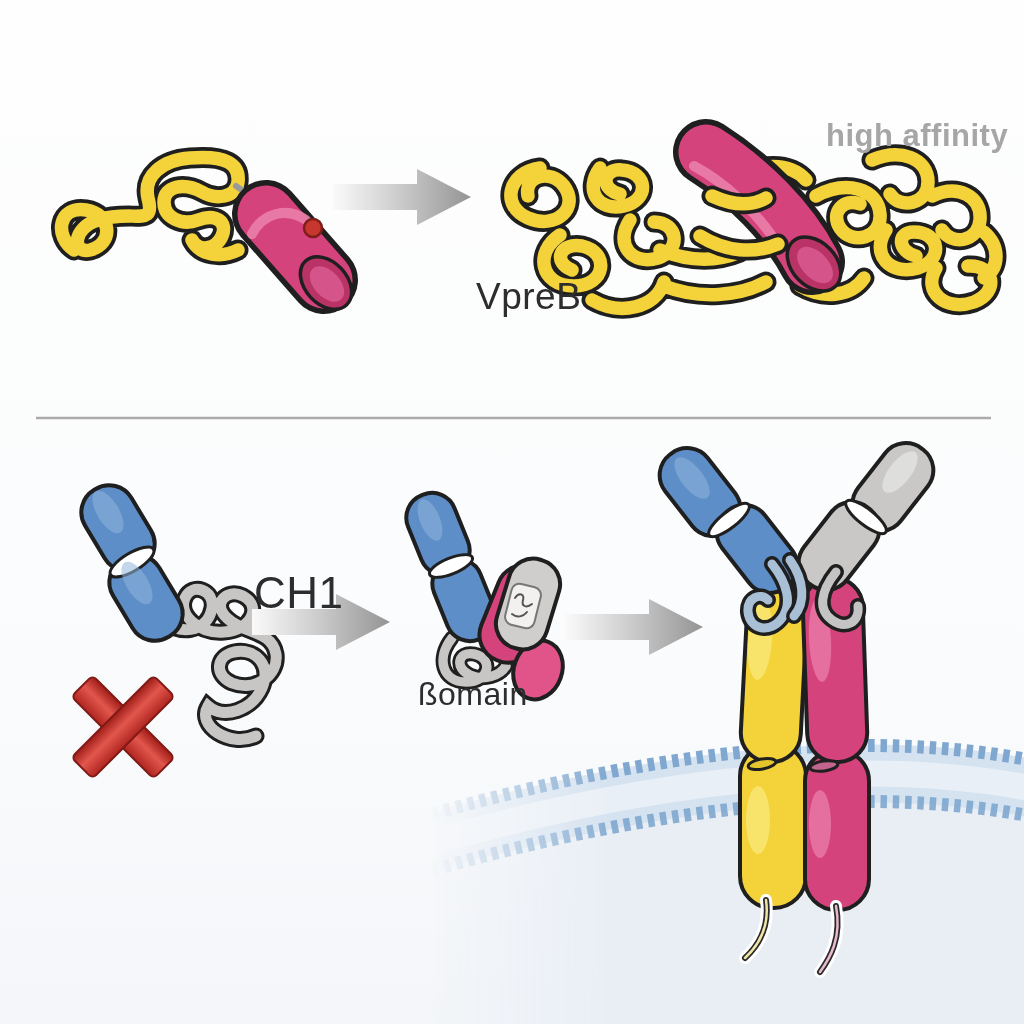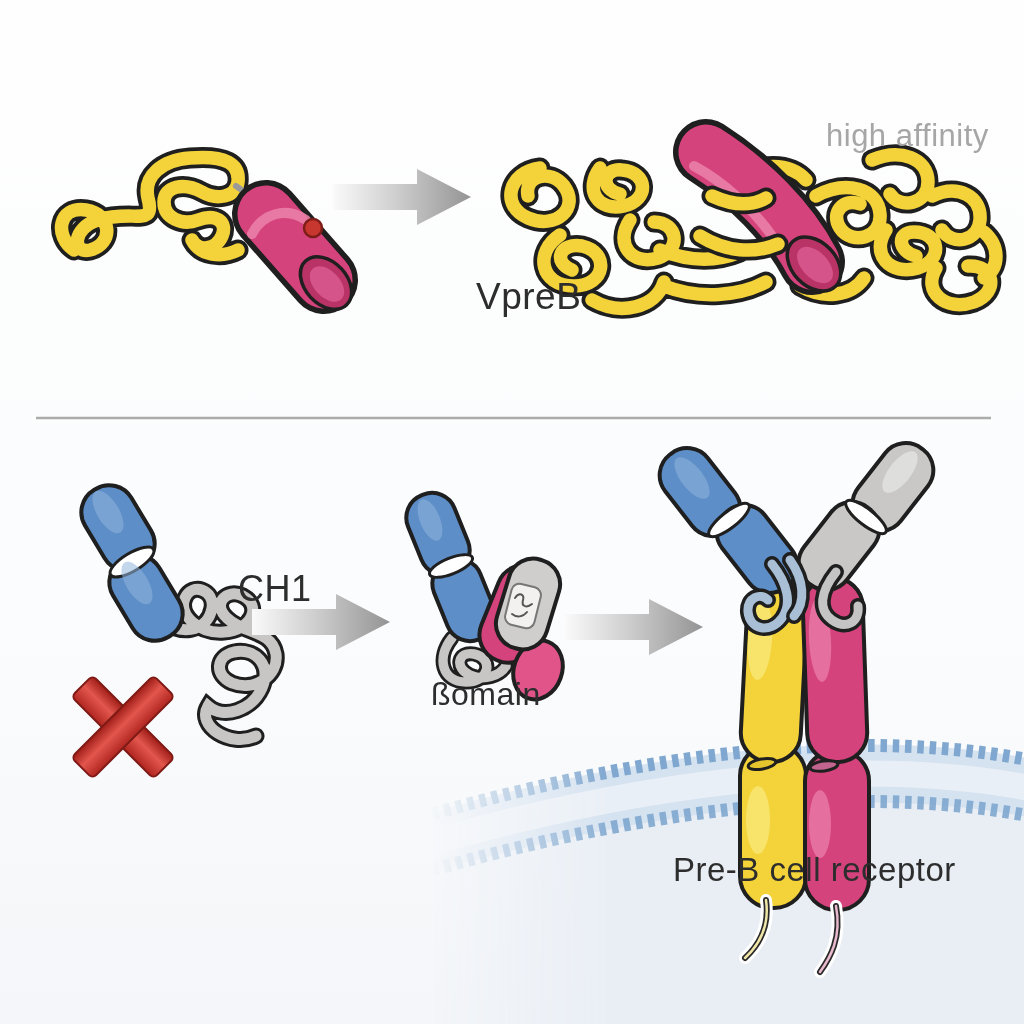--- a/index.html
+++ b/index.html
@@ -14,21 +14,21 @@
   }
   svg{position:absolute;left:0;top:0;}
   .lbl{
     position:absolute;
     color:#2d2d2d;
     line-height:1.05;
     letter-spacing:0.5px;
     white-space:nowrap;
     user-select:none;
   }
-  .lbl.muted{color:#a6a6a6;}
+  .lbl.muted{color:#a6a6a6;font-weight:bold;}
 </style>
 </head>
 <body>
 
 <div class="stage">
 
 <svg width="1024" height="1024" viewBox="0 0 1024 1024">
   <defs>
     <linearGradient id="arrowGrad" x1="0" y1="0" x2="1" y2="0">
       <stop offset="0" stop-color="#fafafa"></stop>
@@ -240,19 +240,18 @@
       <path d="M836,906 C842,938 830,958 820,972" stroke="#e9b9ce" stroke-width="2.5"></path>
     </g>
   </g>
 </svg>
 
 
 <div class="lbl" style="left:476px;top:278px;font-size:37px">VpreB</div>
 
 <div class="lbl muted" style="left:826px;top:120px;font-size:31px">high affinity</div>
 
-<div class="lbl" style="left:238px;top:570px;font-size:36px">CH1</div>
-
-<div class="lbl" style="left:431px;top:678px;font-size:32px">ßomain</div>
-
-<div class="lbl" style="left:673px;top:853px;font-size:33px">Pre-B cell receptor</div>
+<div class="lbl" style="left:254px;top:570px;font-size:44px">CH1</div>
+
+<div class="lbl" style="left:418px;top:678px;font-size:32px">ßomain</div>
+
 
 </div>
 
 </body></html>

